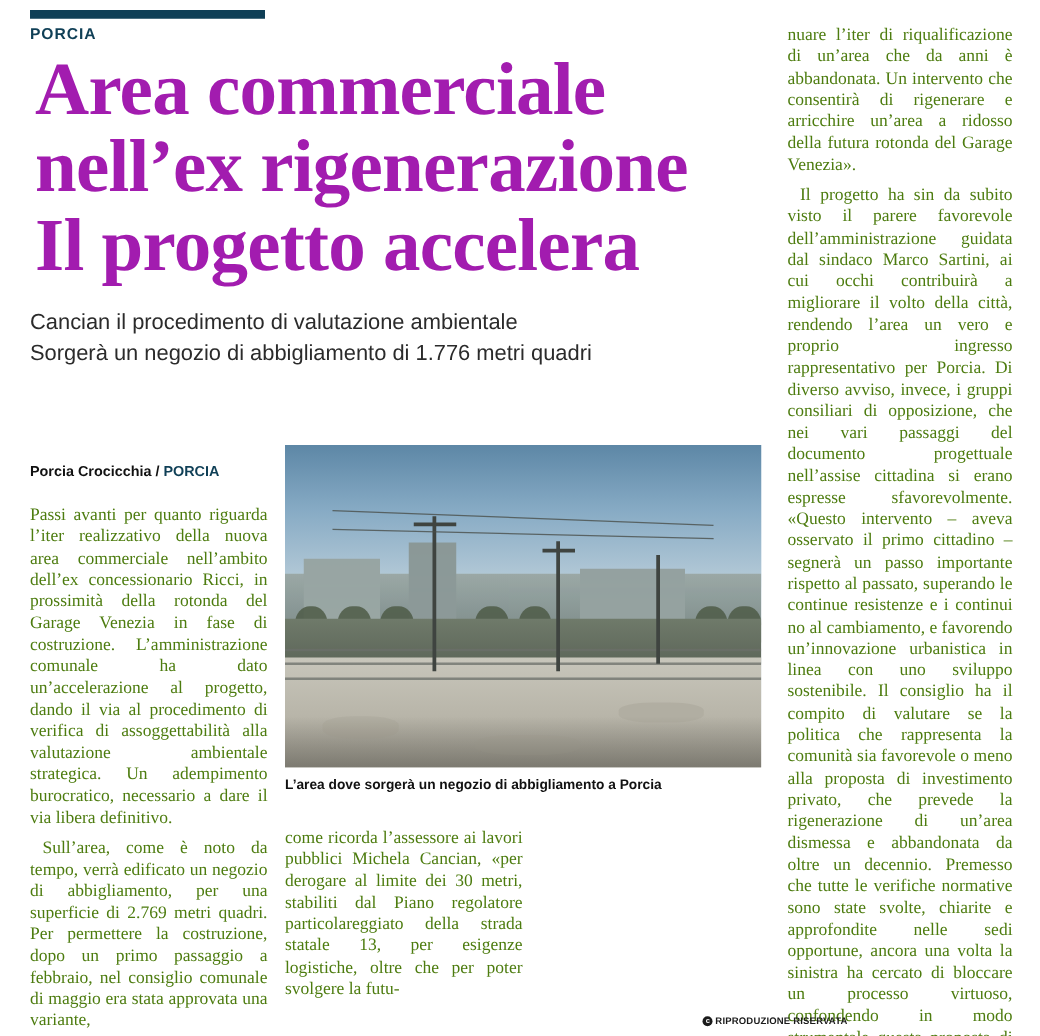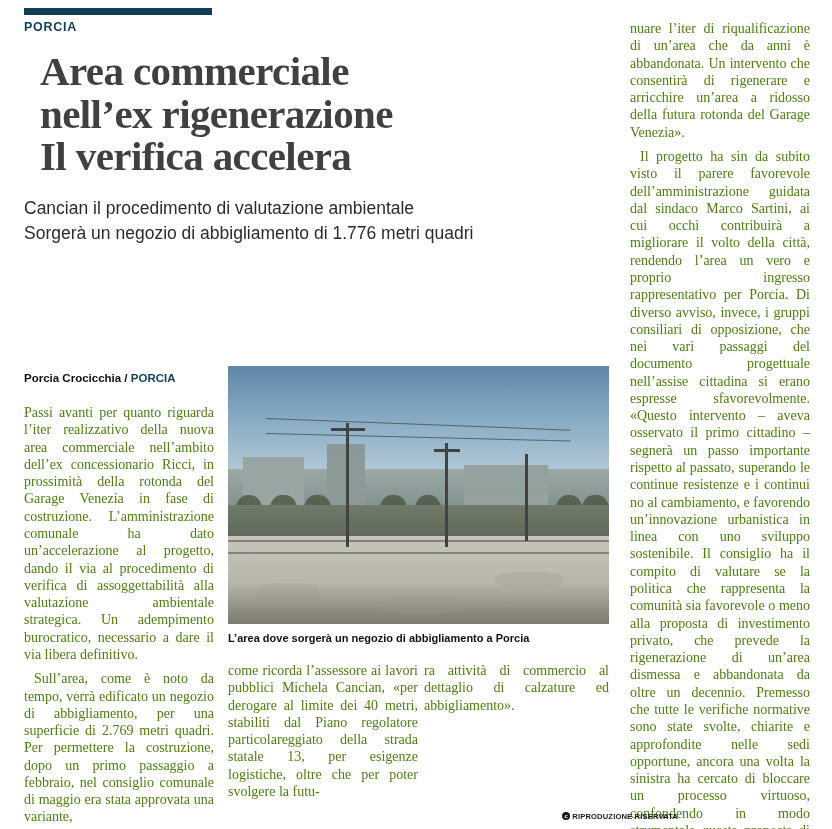--- a/index.html
+++ b/index.html
@@ -35,25 +35,25 @@
     font-family: "Liberation Sans", sans-serif;
     font-weight: bold;
     font-size: 12.5px;
     letter-spacing: .06em;
     color: #0f3f56;
     margin-bottom: 6px;
   }
   h1.headline {
     font-family: "Liberation Serif", serif;
     font-weight: bold;
-    font-size: 41px;
+    font-size: 60px;
     line-height: 1.04;
     letter-spacing: -0.6px;
-    margin: 16px;
-    color: #404040;
+    margin: 4px;
+    color: #a21caf;
   }
   h1.headline .l3 { display:block; }
   .subhead {
     font-family: "Liberation Sans", sans-serif;
     font-size: 17.5px;
     line-height: 1.42;
     color: #2b2b2b;
     margin-top: 18px;
     font-weight: 400;
   }
@@ -86,21 +86,21 @@
   .bodycol p + p { margin-top: 7px; text-indent: 10px; }
 
   #col1 { left: 24px;  top: 404px; width: 190px; }
   #col2 { left: 228px; top: 662px; width: 190px; }
   #col3 { left: 424px; top: 662px; width: 185px; }
   #col4 { left: 630px; top: 20px;  width: 180px; }
 
   
   .photo-wrap {
     position: absolute;
-    left: 228px; top: 366px;
+    left: 228px; top: 356px;
     width: 381px; height: 258px;
   }
   .photo {
     position: relative;
     width: 381px; height: 258px;
     overflow: hidden;
     background: linear-gradient(#7ba4bf 0%, #9fc0d4 38%, #c9d4d8 55%, #cfcfc8 100%);
   }
   
   .sky {
@@ -206,21 +206,21 @@
 
 <div class="page">
 
   <div class="top-rule"></div>
 
   <div class="left-col">
     <div class="kicker">PORCIA</div>
     <h1 class="headline">
       <span class="l3">Area commerciale</span>
       <span class="l3">nell’ex rigenerazione</span>
-      <span class="l3">Il verifica accelera</span>
+      <span class="l3">Il progetto accelera</span>
     </h1>
     <div class="subhead">
       <div>Cancian il procedimento di valutazione ambientale</div>
       <div>Sorgerà un negozio di abbigliamento di 1.776 metri quadri</div>
     </div>
   </div>
 
   <div class="byline">
     <span>Porcia Crocicchia</span>
     <span class="sep">/</span>
@@ -261,25 +261,24 @@
     </div>
     <div class="photo-caption">L’area dove sorgerà un negozio di abbigliamento a Porcia</div>
   </div>
 
   <div class="bodycol" id="col1">
     <p>Passi avanti per quanto riguarda l’iter realizzativo della nuova area commerciale nell’ambito dell’ex concessionario Ricci, in prossimità della rotonda del Garage Venezia in fase di costruzione. L’amministrazione comunale ha dato un’accelerazione al progetto, dando il via al procedimento di verifica di assoggettabilità alla valutazione ambientale strategica. Un adempimento burocratico, necessario a dare il via libera definitivo.</p>
     <p>Sull’area, come è noto da tempo, verrà edificato un negozio di abbigliamento, per una superficie di 2.769 metri quadri. Per permettere la costruzione, dopo un primo passaggio a febbraio, nel consiglio comunale di maggio era stata approvata una variante,</p>
   </div>
 
   <div class="bodycol" id="col2">
-    <p>come ricorda l’assessore ai lavori pubblici Michela Cancian, «per derogare al limite dei 40 metri, stabiliti dal Piano regolatore particolareggiato della strada statale 13, per esigenze logistiche, oltre che per poter svolgere la futu-</p>
+    <p>come ricorda l’assessore ai lavori pubblici Michela Cancian, «per derogare al limite dei 30 metri, stabiliti dal Piano regolatore particolareggiato della strada statale 13, per esigenze logistiche, oltre che per poter svolgere la futu-</p>
   </div>
 
   <div class="bodycol" id="col3">
-    <p>ra attività di commercio al dettaglio di calzature ed abbigliamento».</p>
   </div>
 
   <div class="bodycol" id="col4">
     <p>nuare l’iter di riqualificazione di un’area che da anni è abbandonata. Un intervento che consentirà di rigenerare e arricchire un’area a ridosso della futura rotonda del Garage Venezia».</p>
     <p>Il progetto ha sin da subito visto il parere favorevole dell’amministrazione guidata dal sindaco Marco Sartini, ai cui occhi contribuirà a migliorare il volto della città, rendendo l’area un vero e proprio ingresso rappresentativo per Porcia. Di diverso avviso, invece, i gruppi consiliari di opposizione, che nei vari passaggi del documento progettuale nell’assise cittadina si erano espresse sfavorevolmente. «Questo intervento – aveva osservato il primo cittadino – segnerà un passo importante rispetto al passato, superando le continue resistenze e i continui no al cambiamento, e favorendo un’innovazione urbanistica in linea con uno sviluppo sostenibile. Il consiglio ha il compito di valutare se la politica che rappresenta la comunità sia favorevole o meno alla proposta di investimento privato, che prevede la rigenerazione di un’area dismessa e abbandonata da oltre un decennio. Premesso che tutte le verifiche normative sono state svolte, chiarite e approfondite nelle sedi opportune, ancora una volta la sinistra ha cercato di bloccare un processo virtuoso, confondendo in modo strumentale questa proposta di rigenerazione urbana con il progetto della rotonda». —</p>
   </div>
 
   <div class="copyright">
     <span class="circle">c</span><span>RIPRODUZIONE RISERVATA</span>
   </div>

